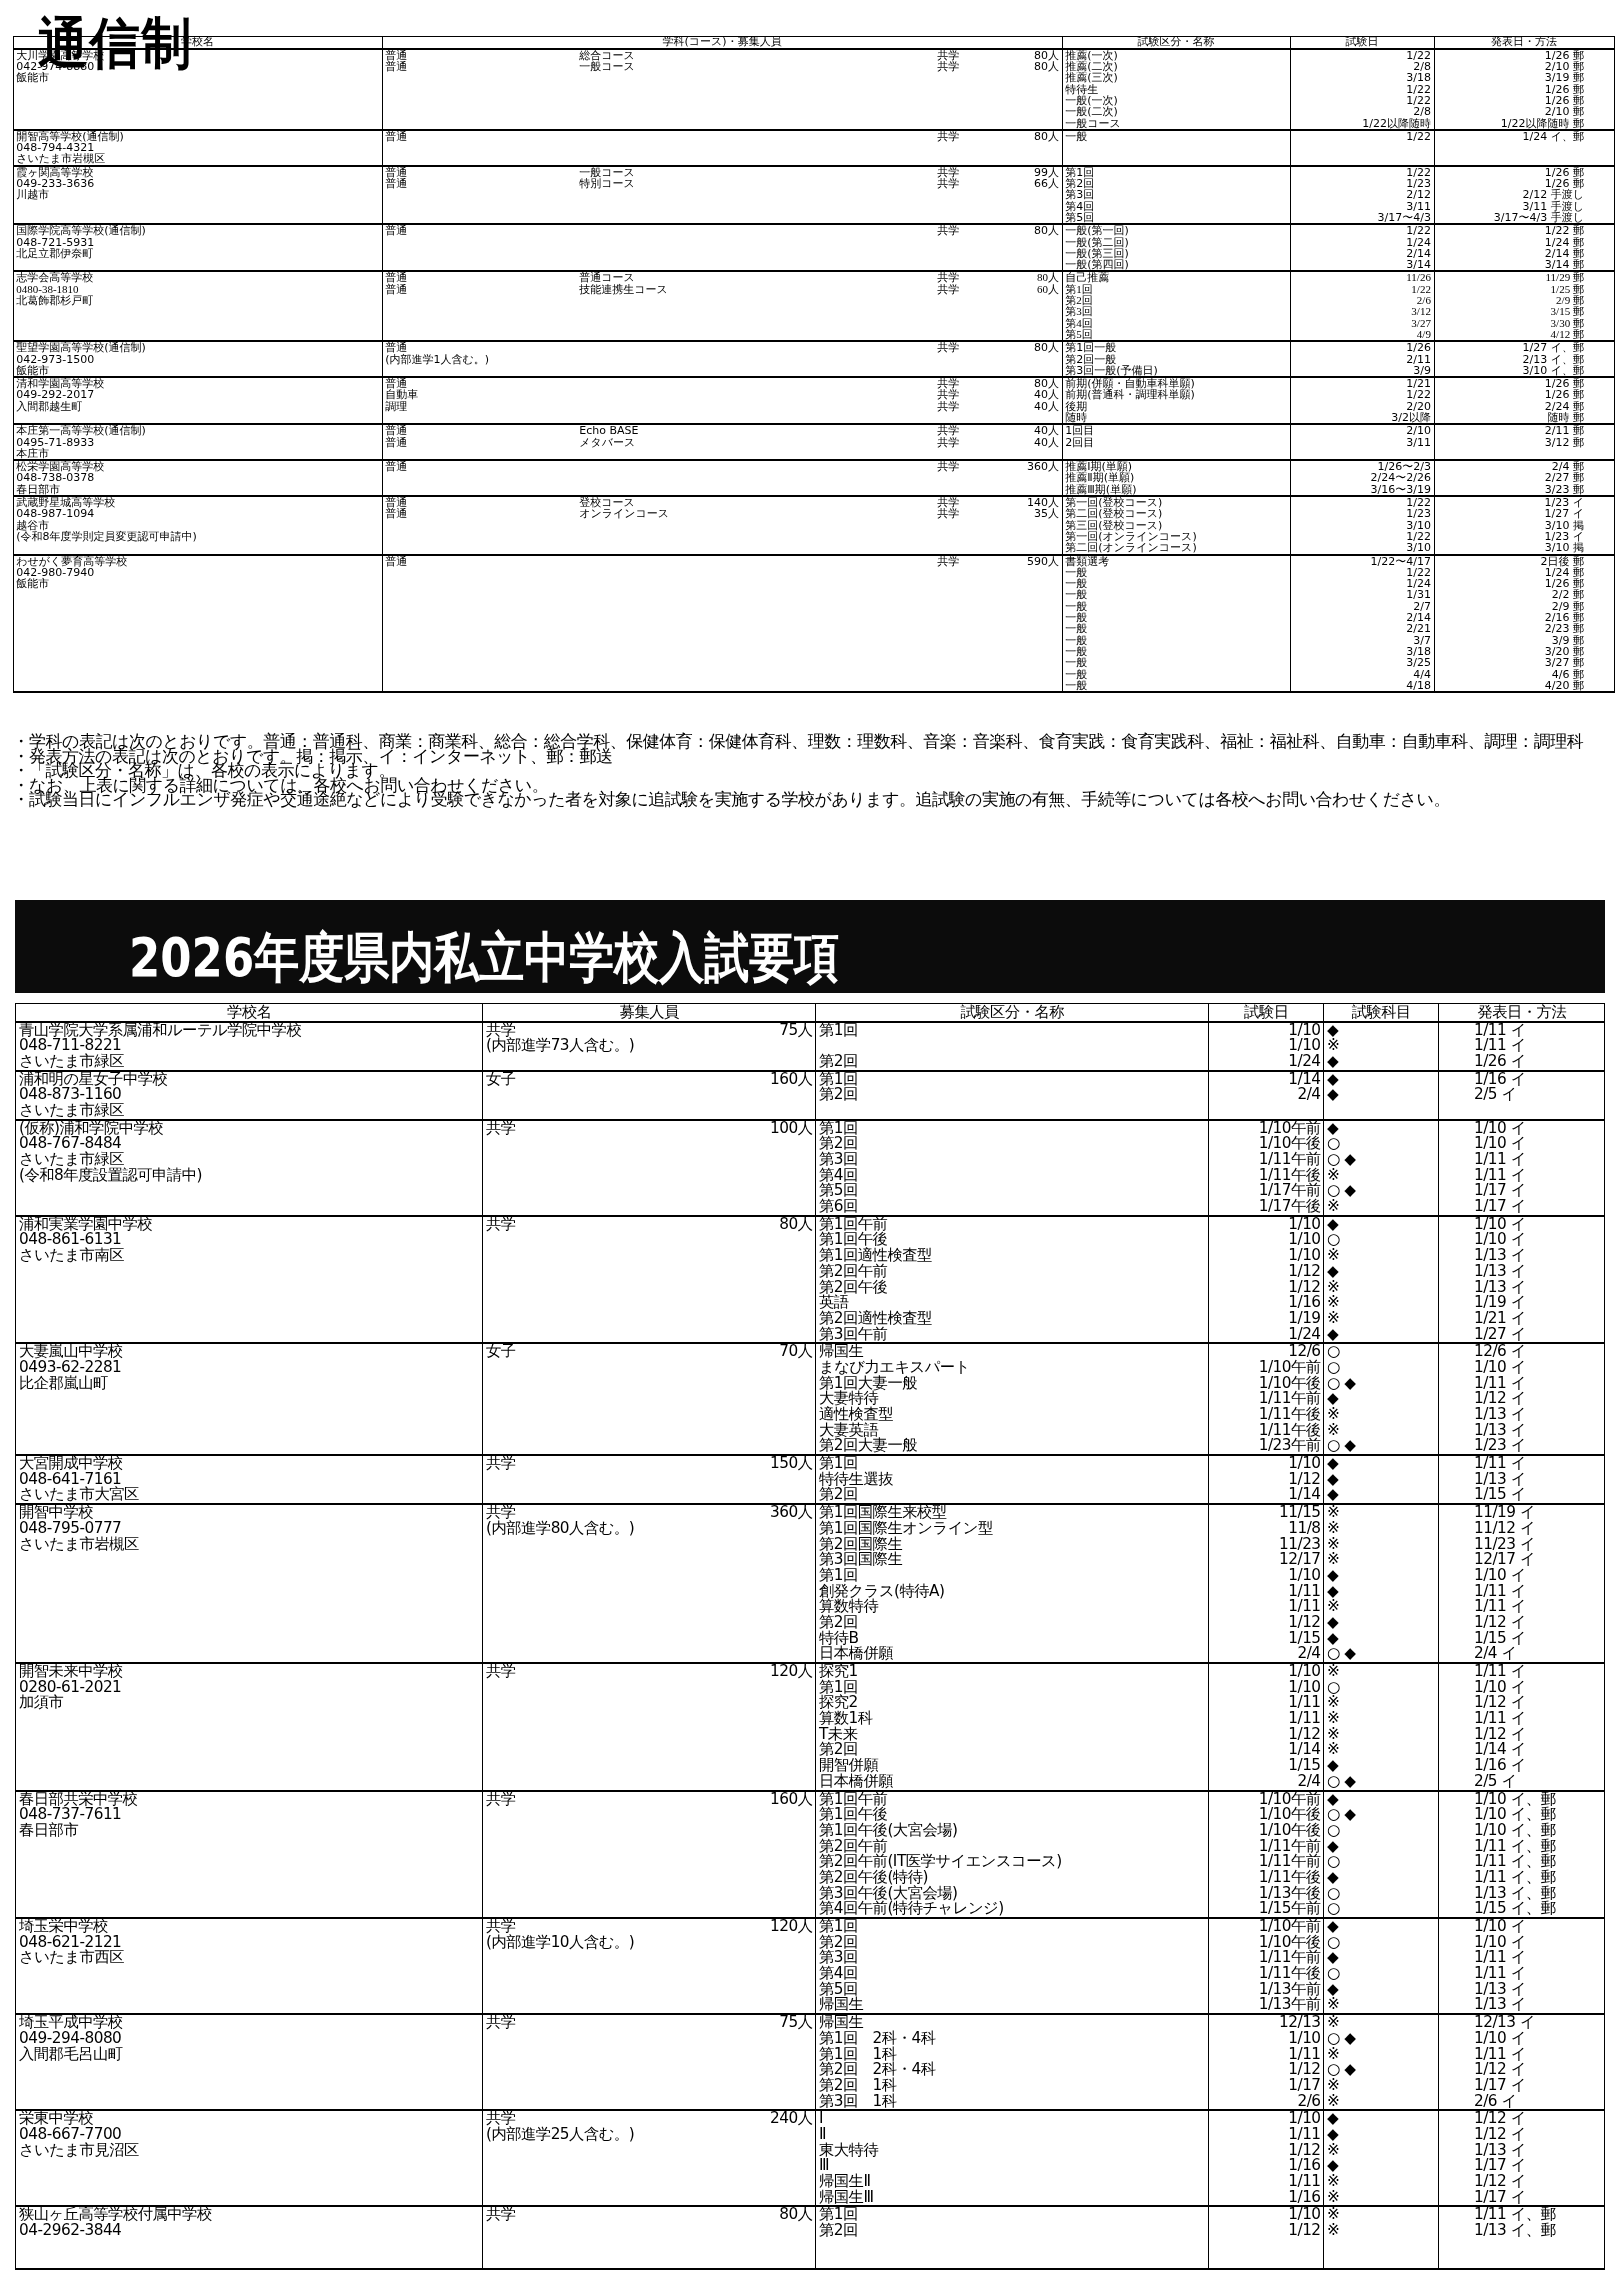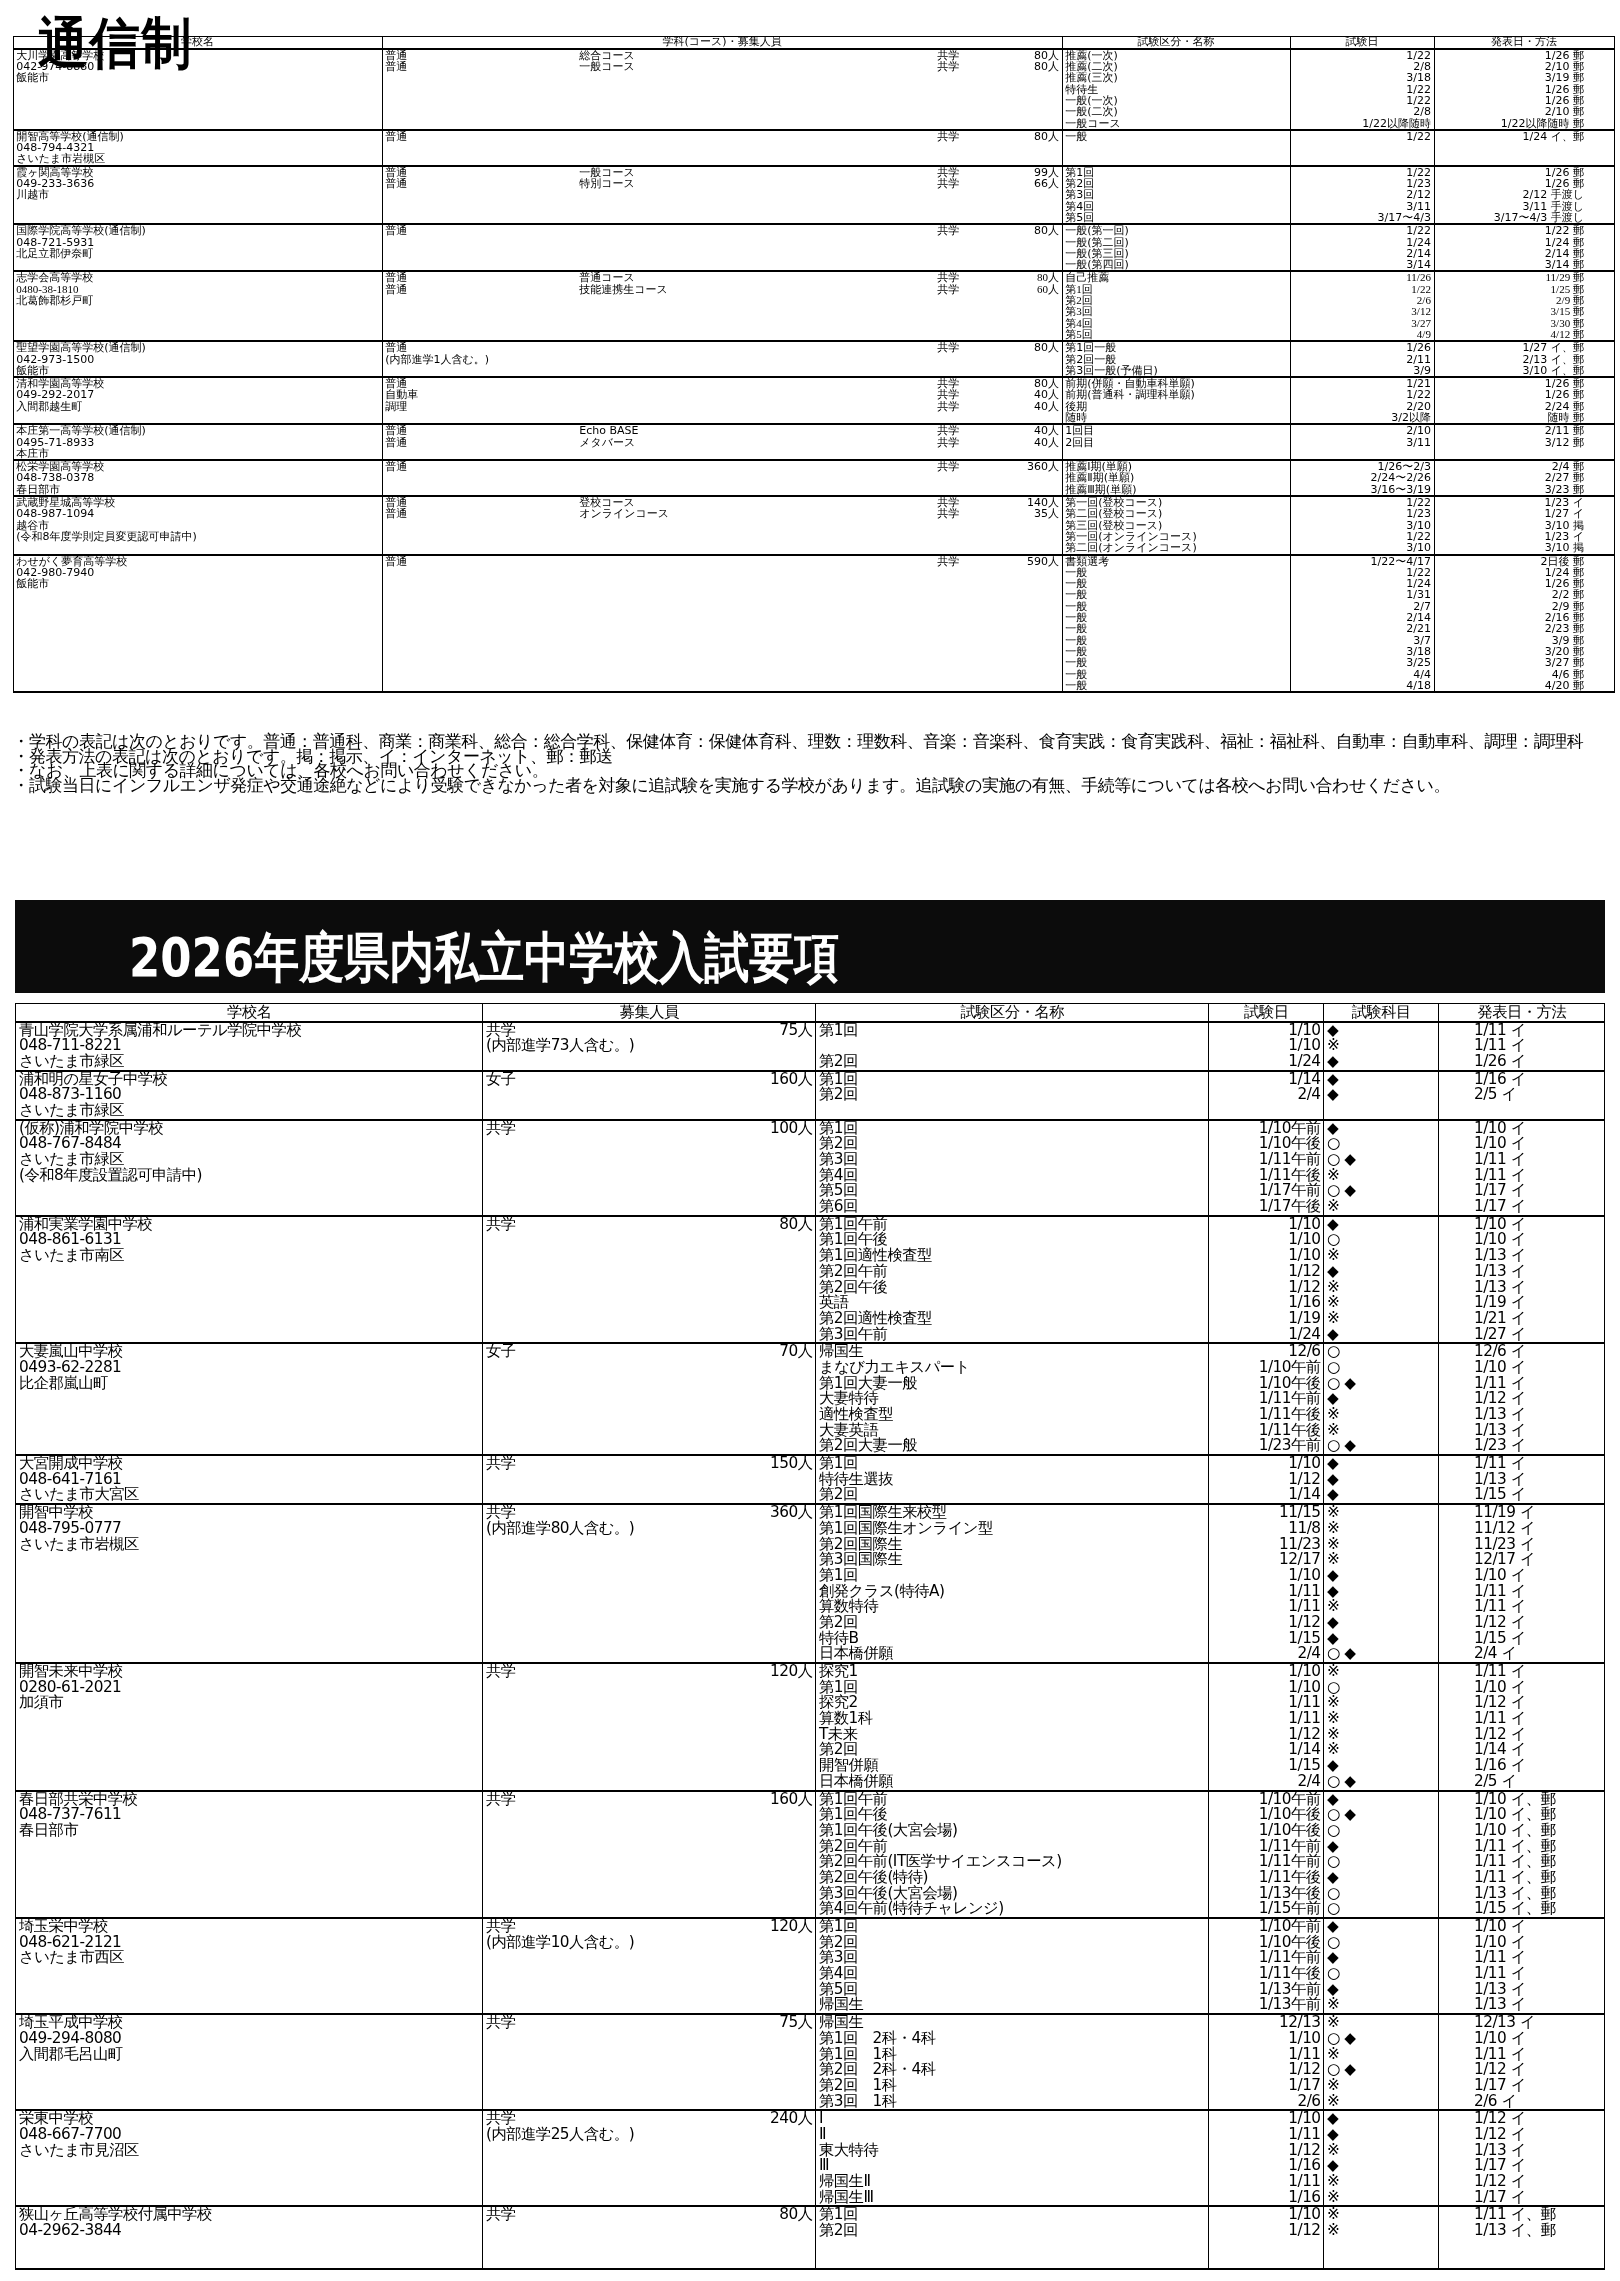--- a/index.html
+++ b/index.html
@@ -525,20 +525,21 @@
           <span class="ann-line">4/6 郵</span>
           <span class="ann-line">4/20 郵</span>
         </td>
       </tr>
     </tbody>
 </table>
 
 <div class="notes" id="notes">
     <div class="note">・学科の表記は次のとおりです。普通：普通科、商業：商業科、総合：総合学科、保健体育：保健体育科、理数：理数科、音楽：音楽科、食育実践：食育実践科、福祉：福祉科、自動車：自動車科、調理：調理科</div>
     <div class="note">・発表方法の表記は次のとおりです。掲：掲示、イ：インターネット、郵：郵送</div>
+    <div class="note">・「試験区分・名称」は、各校の表示によります。</div>
     <div class="note">・なお、上表に関する詳細については、各校へお問い合わせください。</div>
     <div class="note">・試験当日にインフルエンザ発症や交通途絶などにより受験できなかった者を対象に追試験を実施する学校があります。追試験の実施の有無、手続等については各校へお問い合わせください。</div>
   </div>
 
 <div class="banner"></div>
 <div class="banner-title">2026年度県内私立中学校入試要項</div>
 
 <table class="grid" id="t2">
   <thead>
     <tr>

